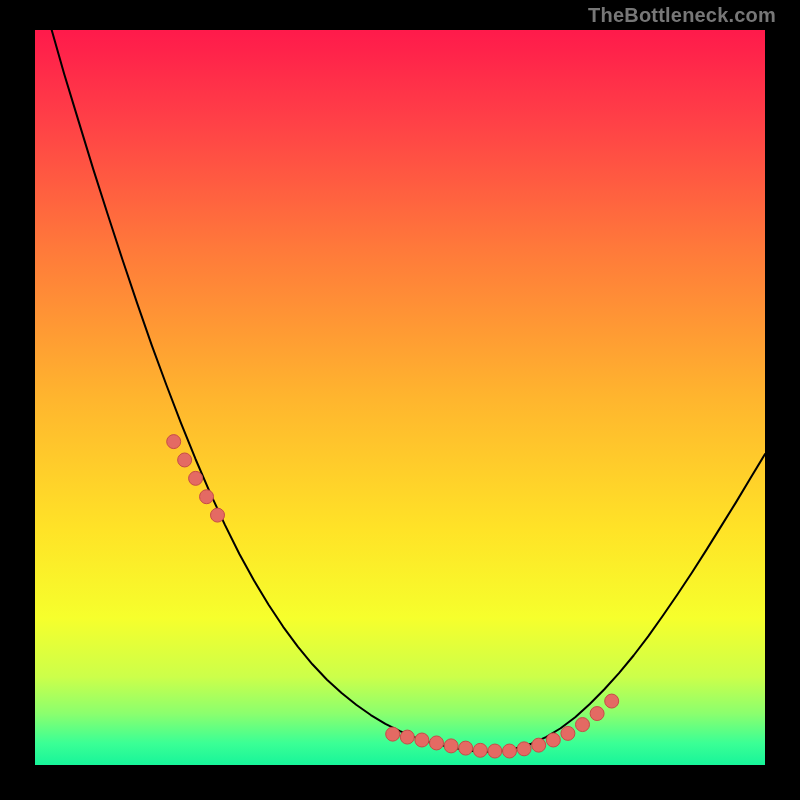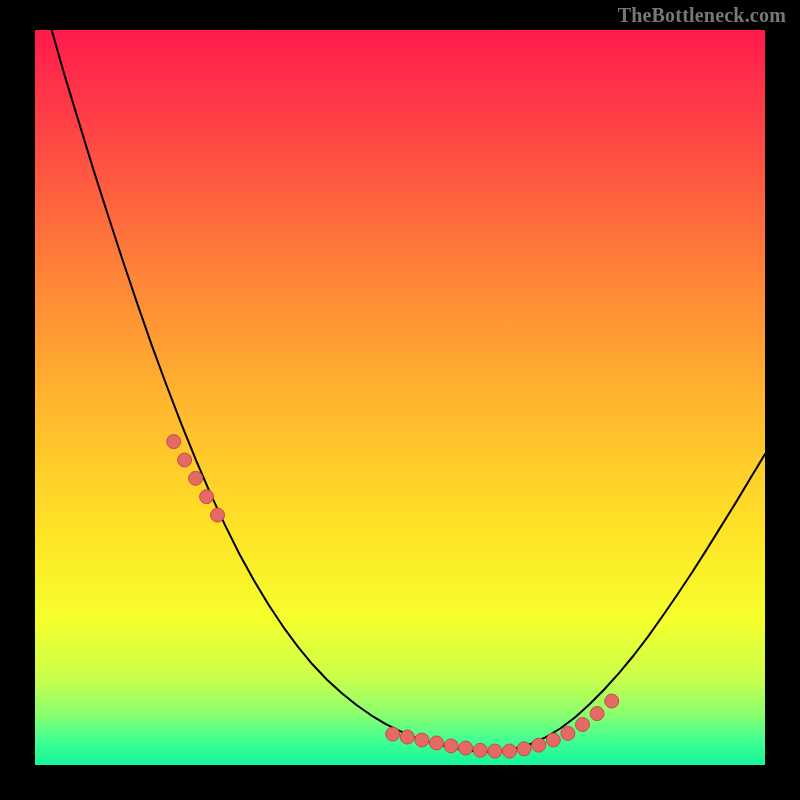--- a/index.html
+++ b/index.html
@@ -1,22 +1,22 @@
 <!DOCTYPE html>
 <html><head>
 <meta charset="utf-8">
 <style>
   * { margin: 0; padding: 0; box-sizing: border-box; }
   html, body { width: 800px; height: 800px; background: #000; overflow: hidden; }
   .wrap { position: relative; width: 800px; height: 800px; background: #000; }
   .attribution {
     position: absolute;
     top: 4px;
-    right: 14px;
-    font-family: Liberation Serif, serif;
+    right: 24px;
+    font-family: Liberation Sans, sans-serif;
     font-size: 20px;
     font-weight: bold;
     color: #777;
     letter-spacing: 0.2px;
   }
   .plot {
     position: absolute;
     left: 35px;
     top: 30px;
     width: 730px;

